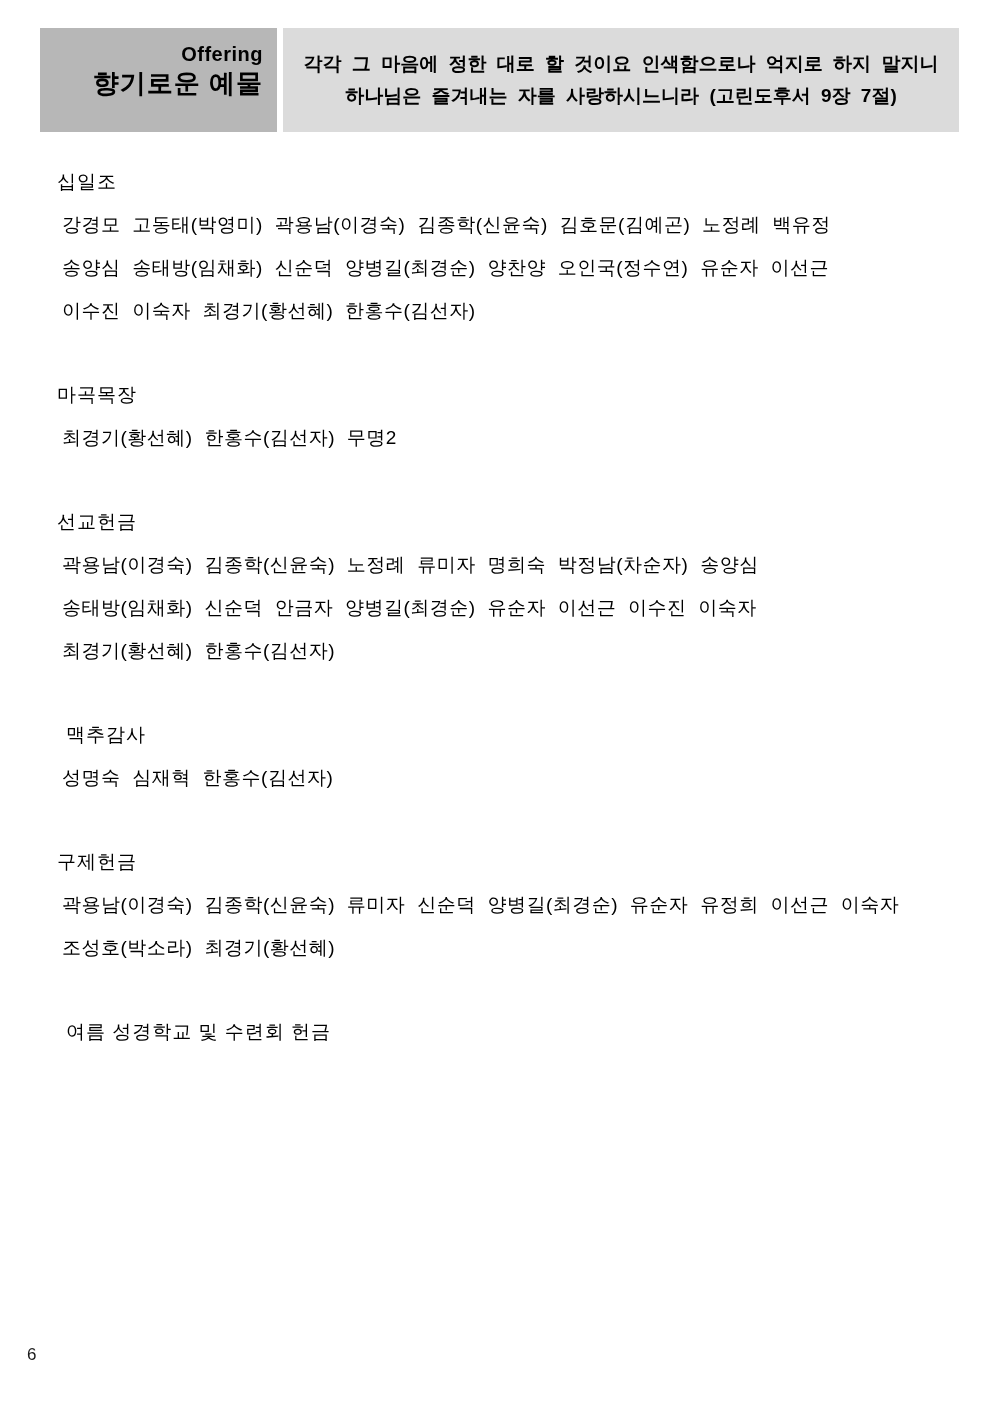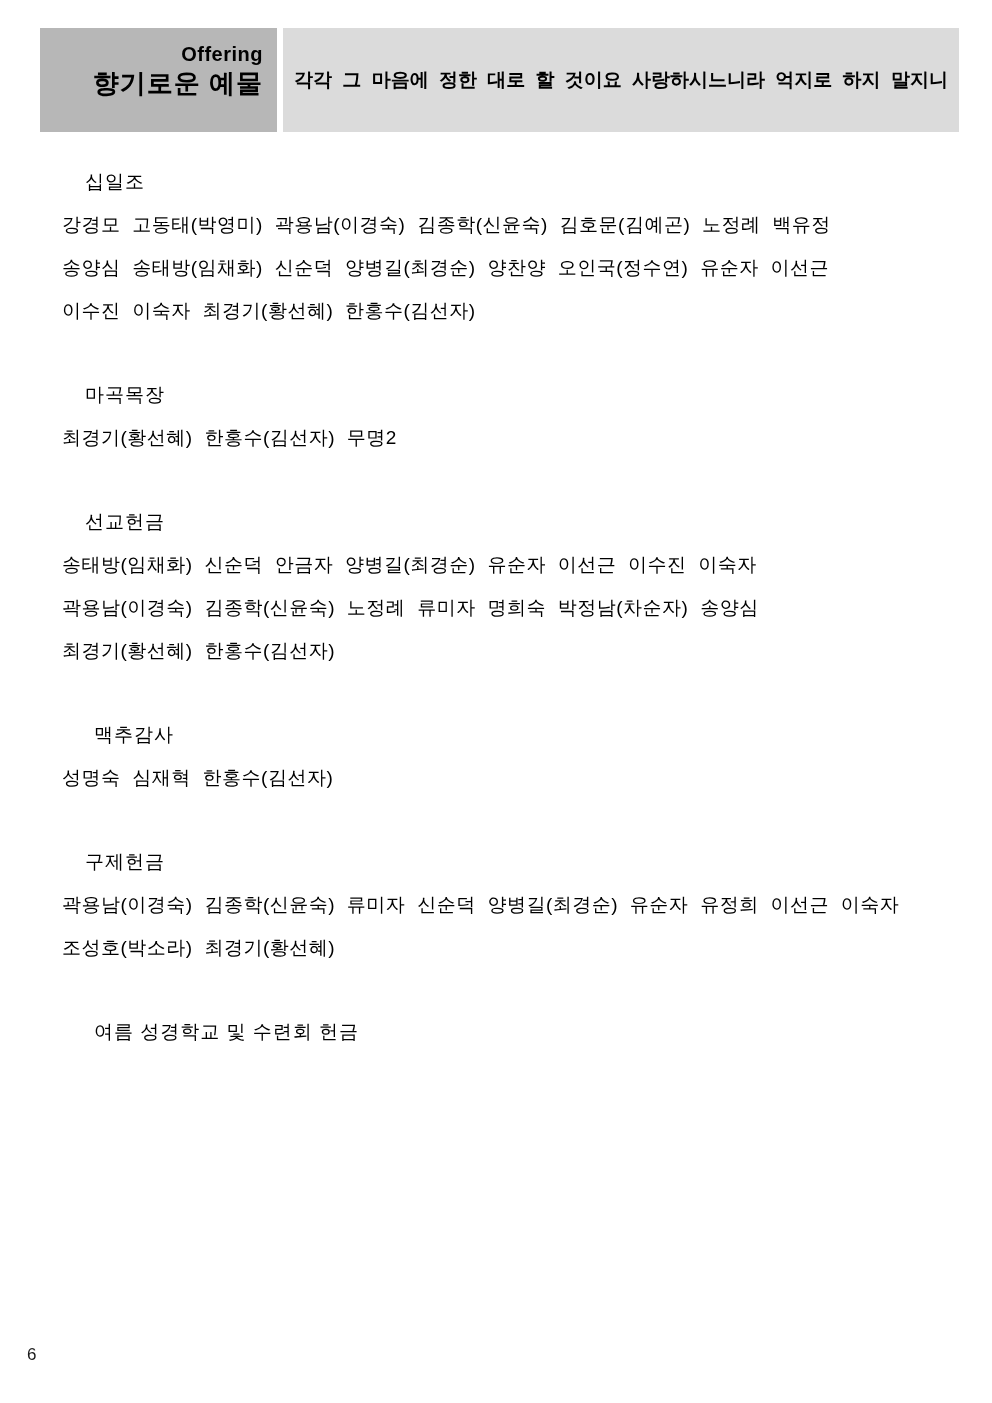--- a/index.html
+++ b/index.html
@@ -68,21 +68,20 @@
   }
   .section {
     margin-bottom: 41px;
   }
   .section-title {
     font-size: 19px;
     line-height: 43px;
     font-weight: 400;
     letter-spacing: 1px;
     white-space: nowrap;
-    margin-left: 28px;
   }
   .section-title.indented {
     padding-left: 9px;
   }
   .names-line {
     font-size: 19px;
     line-height: 43px;
     font-weight: 400;
     word-spacing: 6px;
     letter-spacing: 0.5px;
@@ -102,42 +101,43 @@
 <body>
 
 <div class="page">
 
   <div class="header">
     <div class="header-left">
       <div class="offering-en">Offering</div>
       <div class="offering-ko">향기로운 예물</div>
     </div>
     <div class="header-right">
-      <div>각각 그 마음에 정한 대로 할 것이요 사랑하시느니라 억지로 하지 말지니</div>
+      <div>각각 그 마음에 정한 대로 할 것이요 인색함으로나 억지로 하지 말지니</div>
+      <div>하나님은 즐겨내는 자를 사랑하시느니라 (고린도후서 9장 7절)</div>
     </div>
   </div>
 
   <div class="content">
 
     <div class="section">
       <div class="section-title">십일조</div>
       <div class="names-line">강경모 고동태(박영미) 곽용남(이경숙) 김종학(신윤숙) 김호문(김예곤) 노정례 백유정</div>
       <div class="names-line">송양심 송태방(임채화) 신순덕 양병길(최경순) 양찬양 오인국(정수연) 유순자 이선근</div>
       <div class="names-line">이수진 이숙자 최경기(황선혜) 한홍수(김선자)</div>
     </div>
 
     <div class="section">
       <div class="section-title">마곡목장</div>
       <div class="names-line">최경기(황선혜) 한홍수(김선자) 무명2</div>
     </div>
 
     <div class="section">
       <div class="section-title">선교헌금</div>
+      <div class="names-line">곽용남(이경숙) 김종학(신윤숙) 노정례 류미자 명희숙 박정남(차순자) 송양심</div>
       <div class="names-line">송태방(임채화) 신순덕 안금자 양병길(최경순) 유순자 이선근 이수진 이숙자</div>
-      <div class="names-line">곽용남(이경숙) 김종학(신윤숙) 노정례 류미자 명희숙 박정남(차순자) 송양심</div>
       <div class="names-line">최경기(황선혜) 한홍수(김선자)</div>
     </div>
 
 
     <div class="section">
       <div class="section-title indented">맥추감사</div>
       <div class="names-line">성명숙 심재혁 한홍수(김선자)</div>
     </div>
 
     <div class="section">

